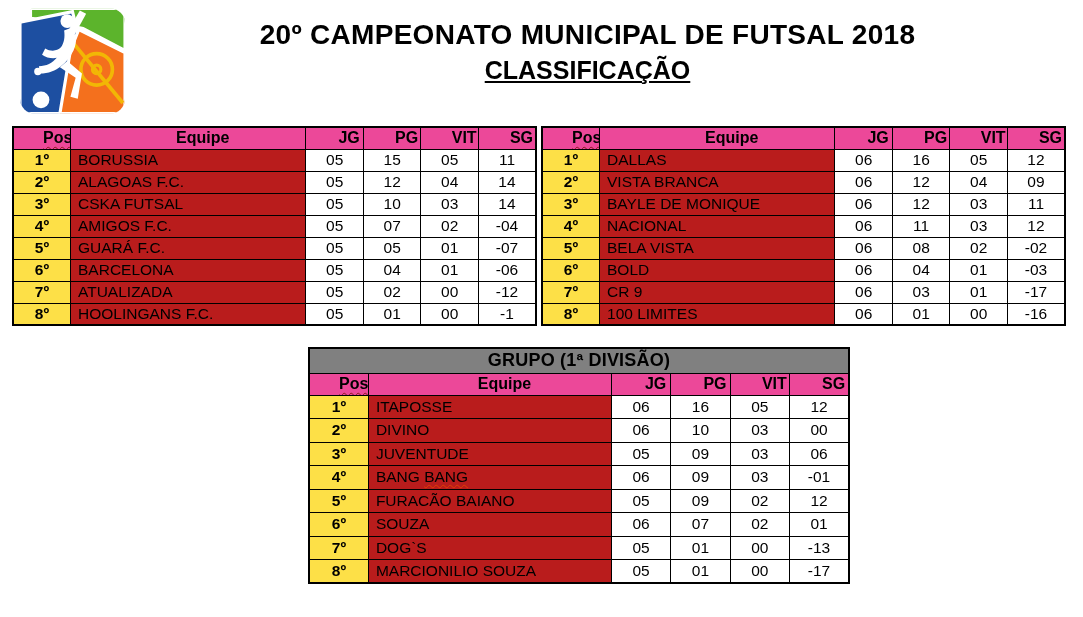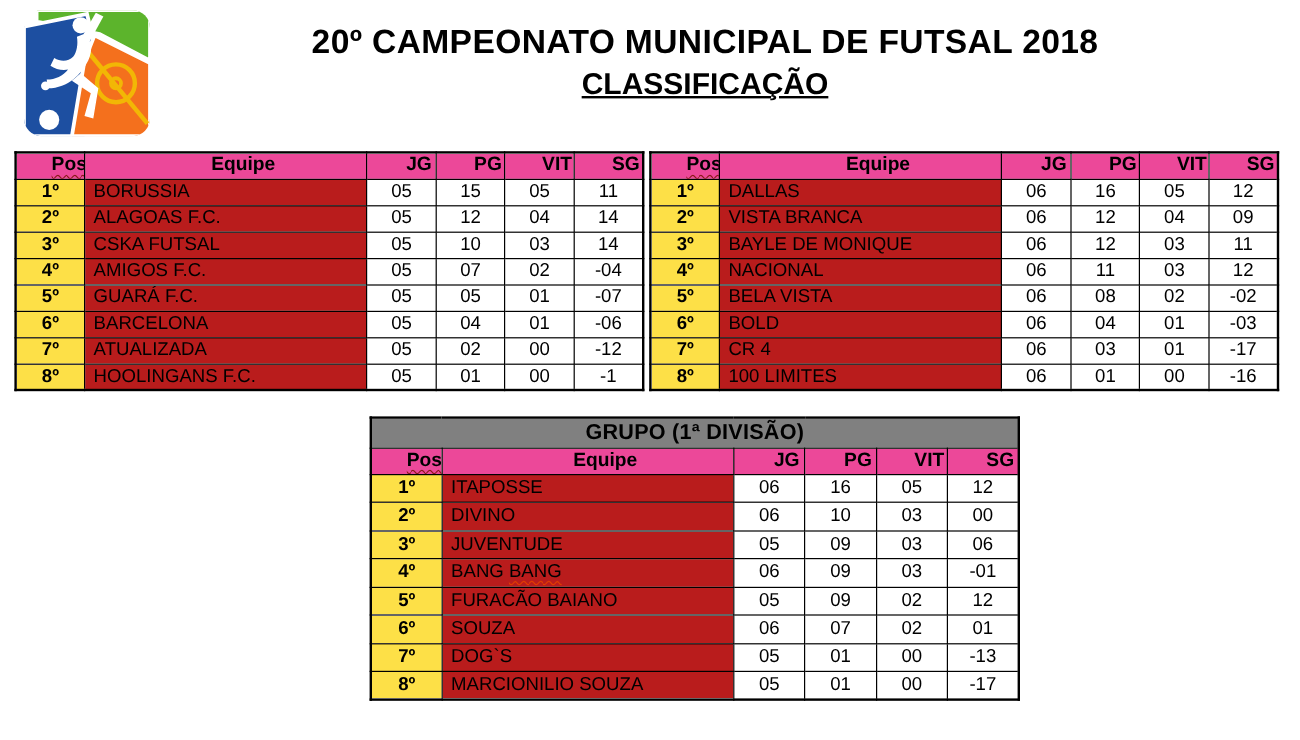--- a/index.html
+++ b/index.html
@@ -248,21 +248,21 @@
         <tr>
           <td class="pos">6º</td>
           <td class="team">BOLD</td>
           <td class="num">06</td>
           <td class="num">04</td>
           <td class="num">01</td>
           <td class="num">-03</td>
         </tr>
         <tr>
           <td class="pos">7º</td>
-          <td class="team">CR 4</td>
+          <td class="team">CR 9</td>
           <td class="num">06</td>
           <td class="num">03</td>
           <td class="num">01</td>
           <td class="num">-17</td>
         </tr>
         <tr>
           <td class="pos">8º</td>
           <td class="team">100 LIMITES</td>
           <td class="num">06</td>
           <td class="num">01</td>

